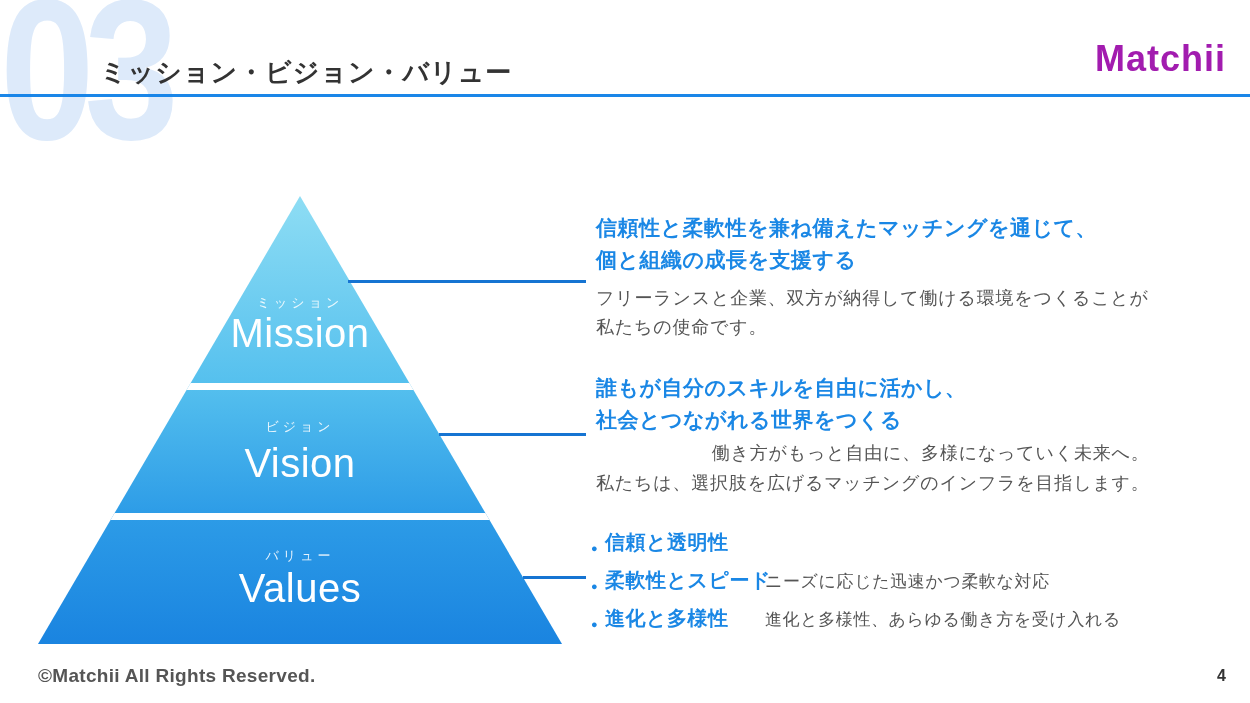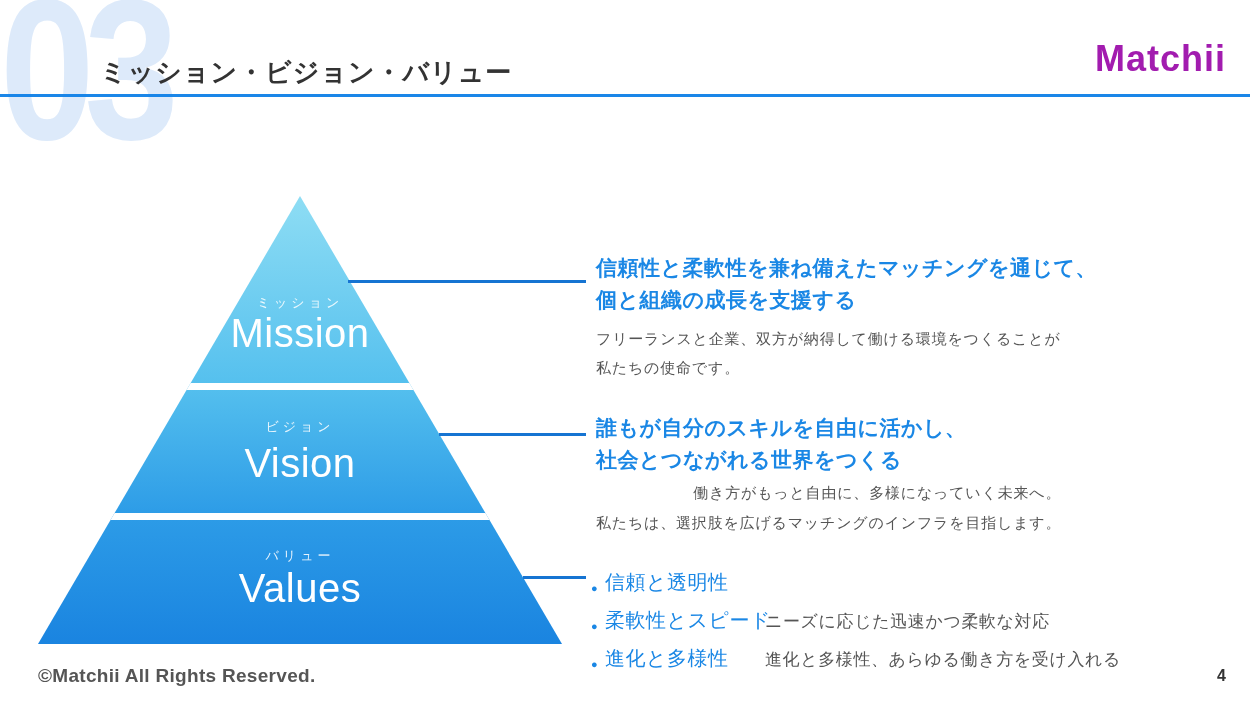--- a/index.html
+++ b/index.html
@@ -37,31 +37,31 @@
   .pyr-en{font-size:40px;font-weight:500;line-height:46px;letter-spacing:.5px;}
   .ja-mission{top:97px;} .en-mission{top:114px;}
   .ja-vision{top:221px;} .en-vision{top:244px;}
   .ja-values{top:350px;} .en-values{top:369px;}
   
   .connector{position:absolute;height:3px;background:#1674d2;}
   .conn-mission{left:348px;top:280px;width:238px;}
   .conn-vision{left:439px;top:433px;width:147px;}
   .conn-values{left:523px;top:576px;width:63px;}
   
-  .txt-block{position:absolute;left:596px;margin-top:40px;}
+  .txt-block{position:absolute;left:596px;}
   .headline{font-size:21px;font-weight:700;color:#1a87e5;line-height:32px;letter-spacing:.5px;}
-  .bodytext{font-size:15px;color:#555555;letter-spacing:.8px;}
+  .bodytext{font-size:18px;color:#555555;letter-spacing:.8px;}
   .mission-headline{top:212px;}
   .mission-body{top:284px;line-height:29px;}
   .vision-headline{top:372px;}
   .vision-body{top:438px;line-height:30px;text-align:right;}
   .values-block{top:529px;left:591px;}
   .value-row{display:flex;align-items:baseline;height:38px;}
   .bullet{flex:none;width:14px;font-size:11px;color:#1a87e5;align-self:center;}
-  .term{flex:none;width:160px;font-size:20px;font-weight:400;color:#1a87e5;letter-spacing:.5px;white-space:nowrap;}
+  .term{flex:none;width:160px;font-size:20px;font-weight:700;color:#1a87e5;letter-spacing:.5px;white-space:nowrap;}
   .desc{font-size:17px;color:#555555;letter-spacing:.6px;white-space:nowrap;}
   
   .footer{position:absolute;left:38px;top:665px;font-size:19px;color:#555555;letter-spacing:.3px;font-weight:bold;}
   .pagenum{position:absolute;right:40px;top:667px;font-size:16px;font-weight:700;color:#333333;}
 </style>
 </head>
 <body>
 
 <div class="slide">
 

